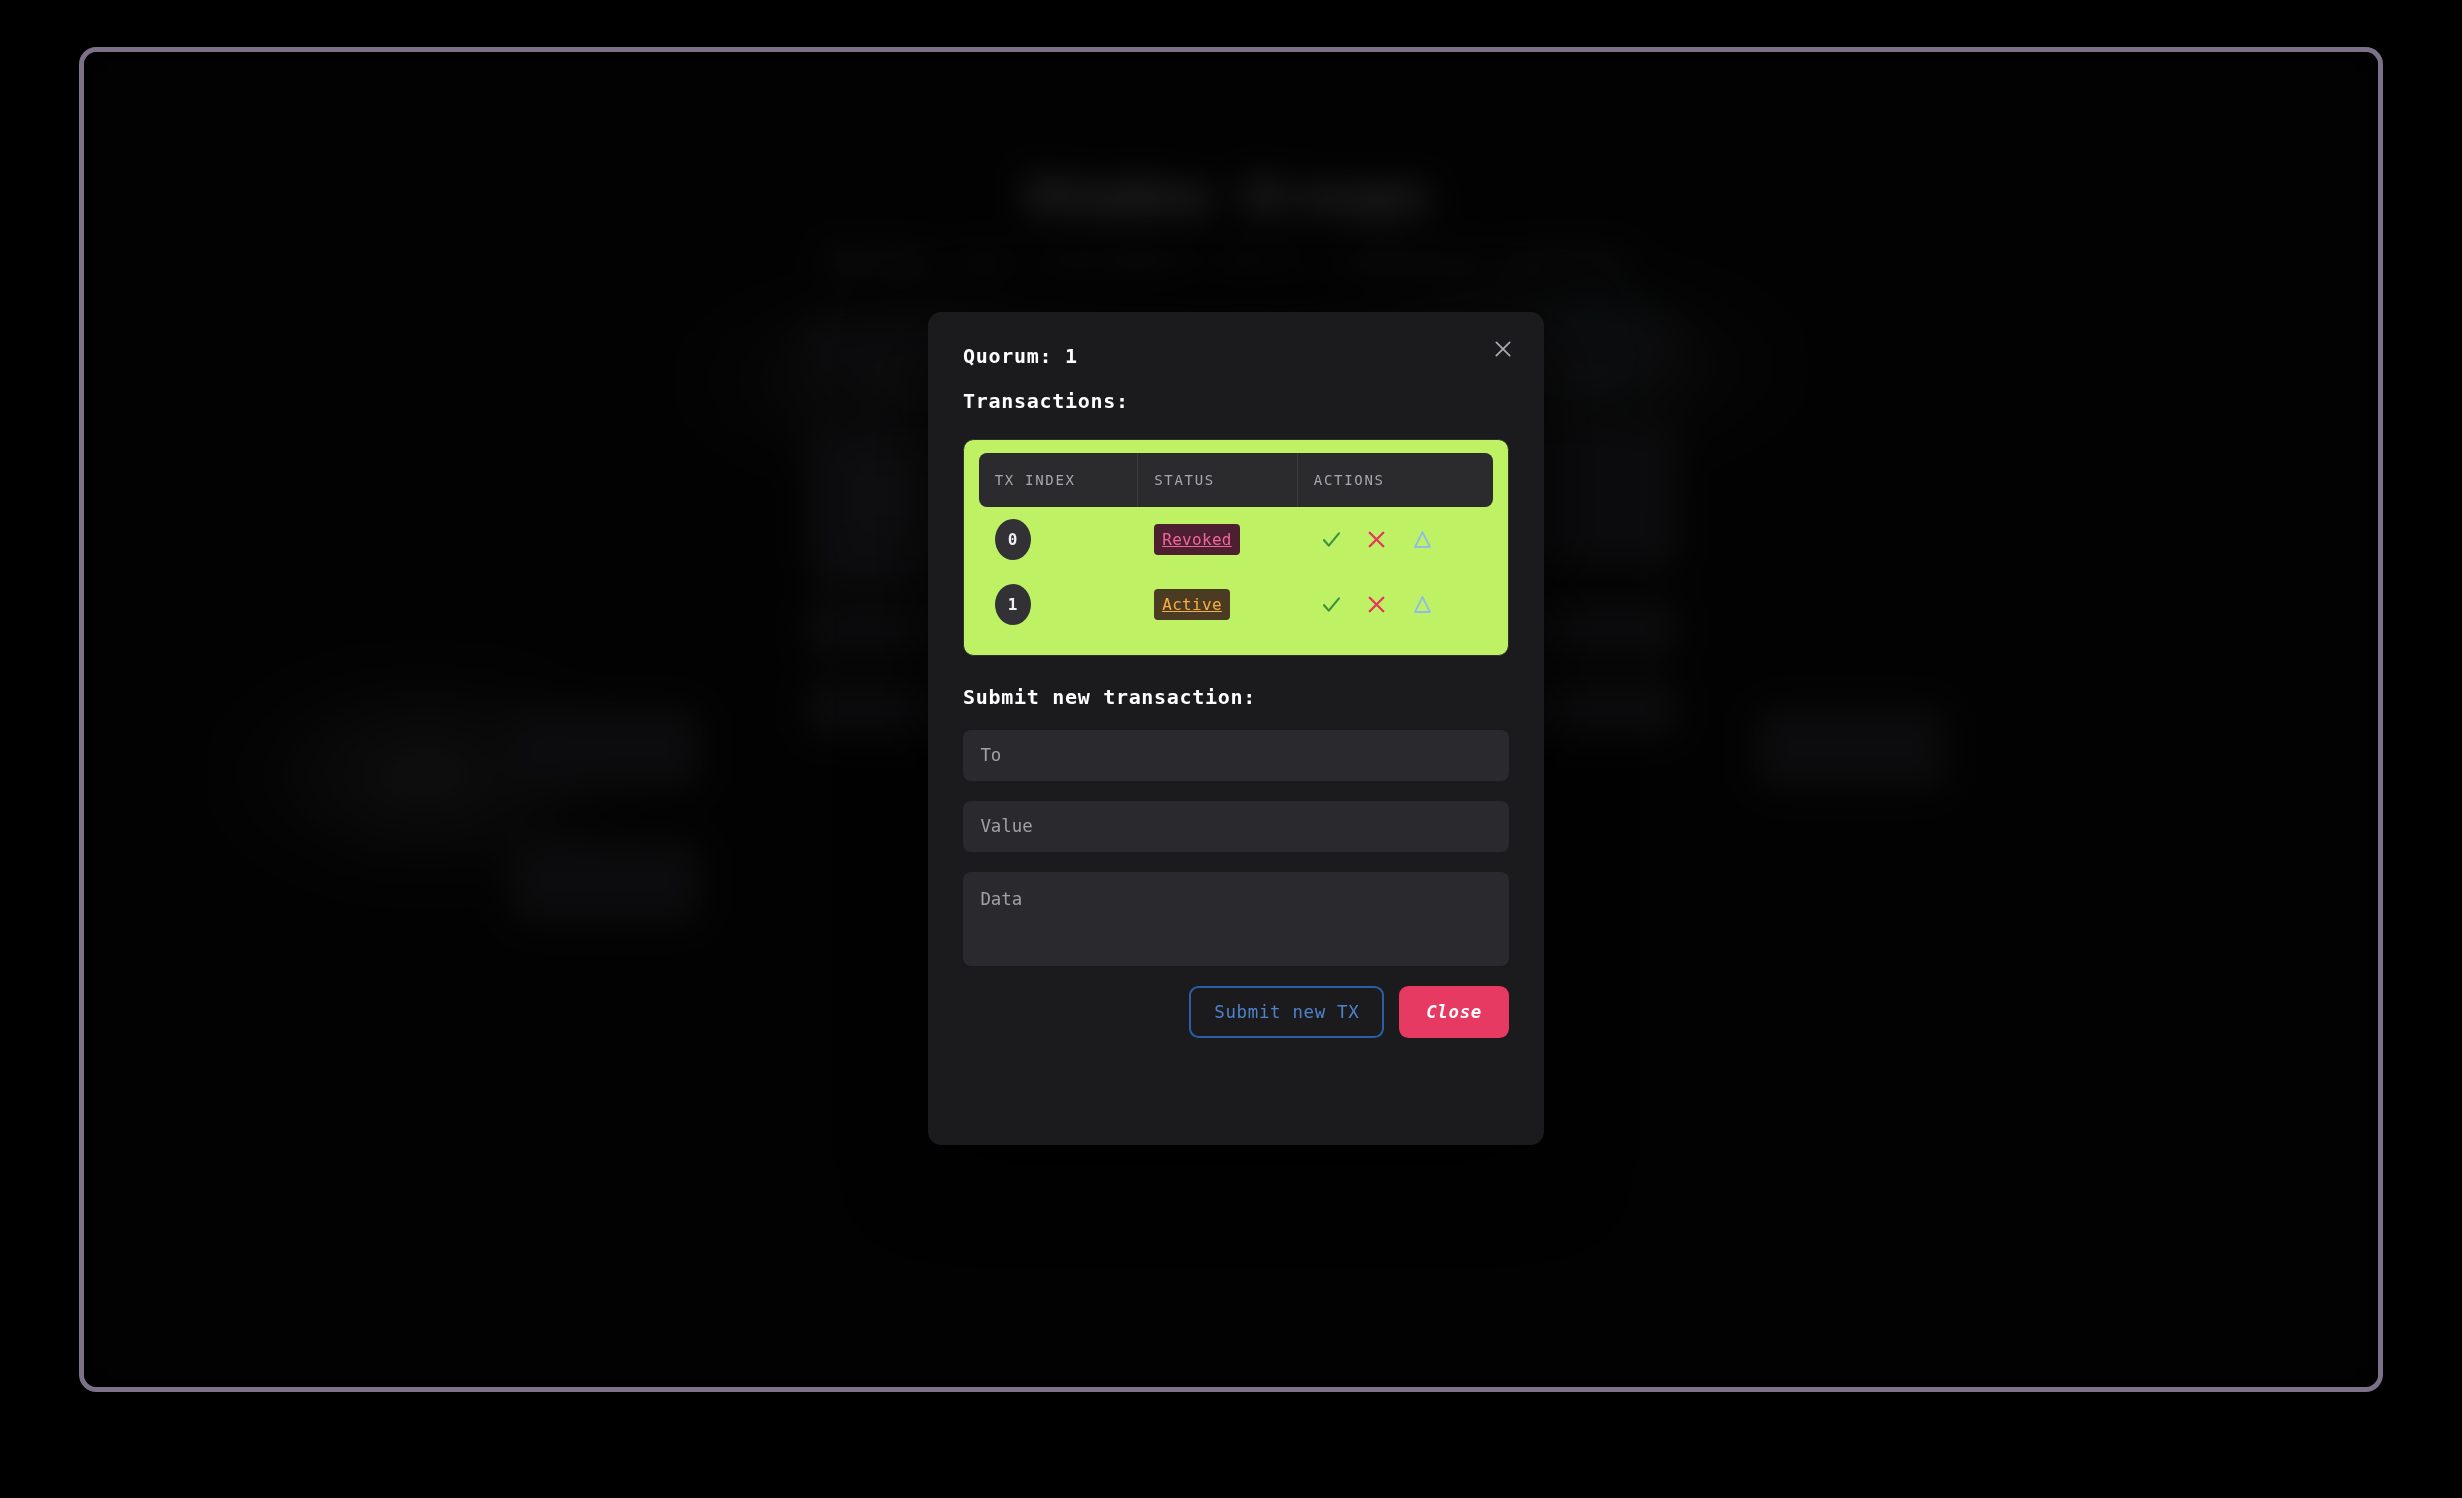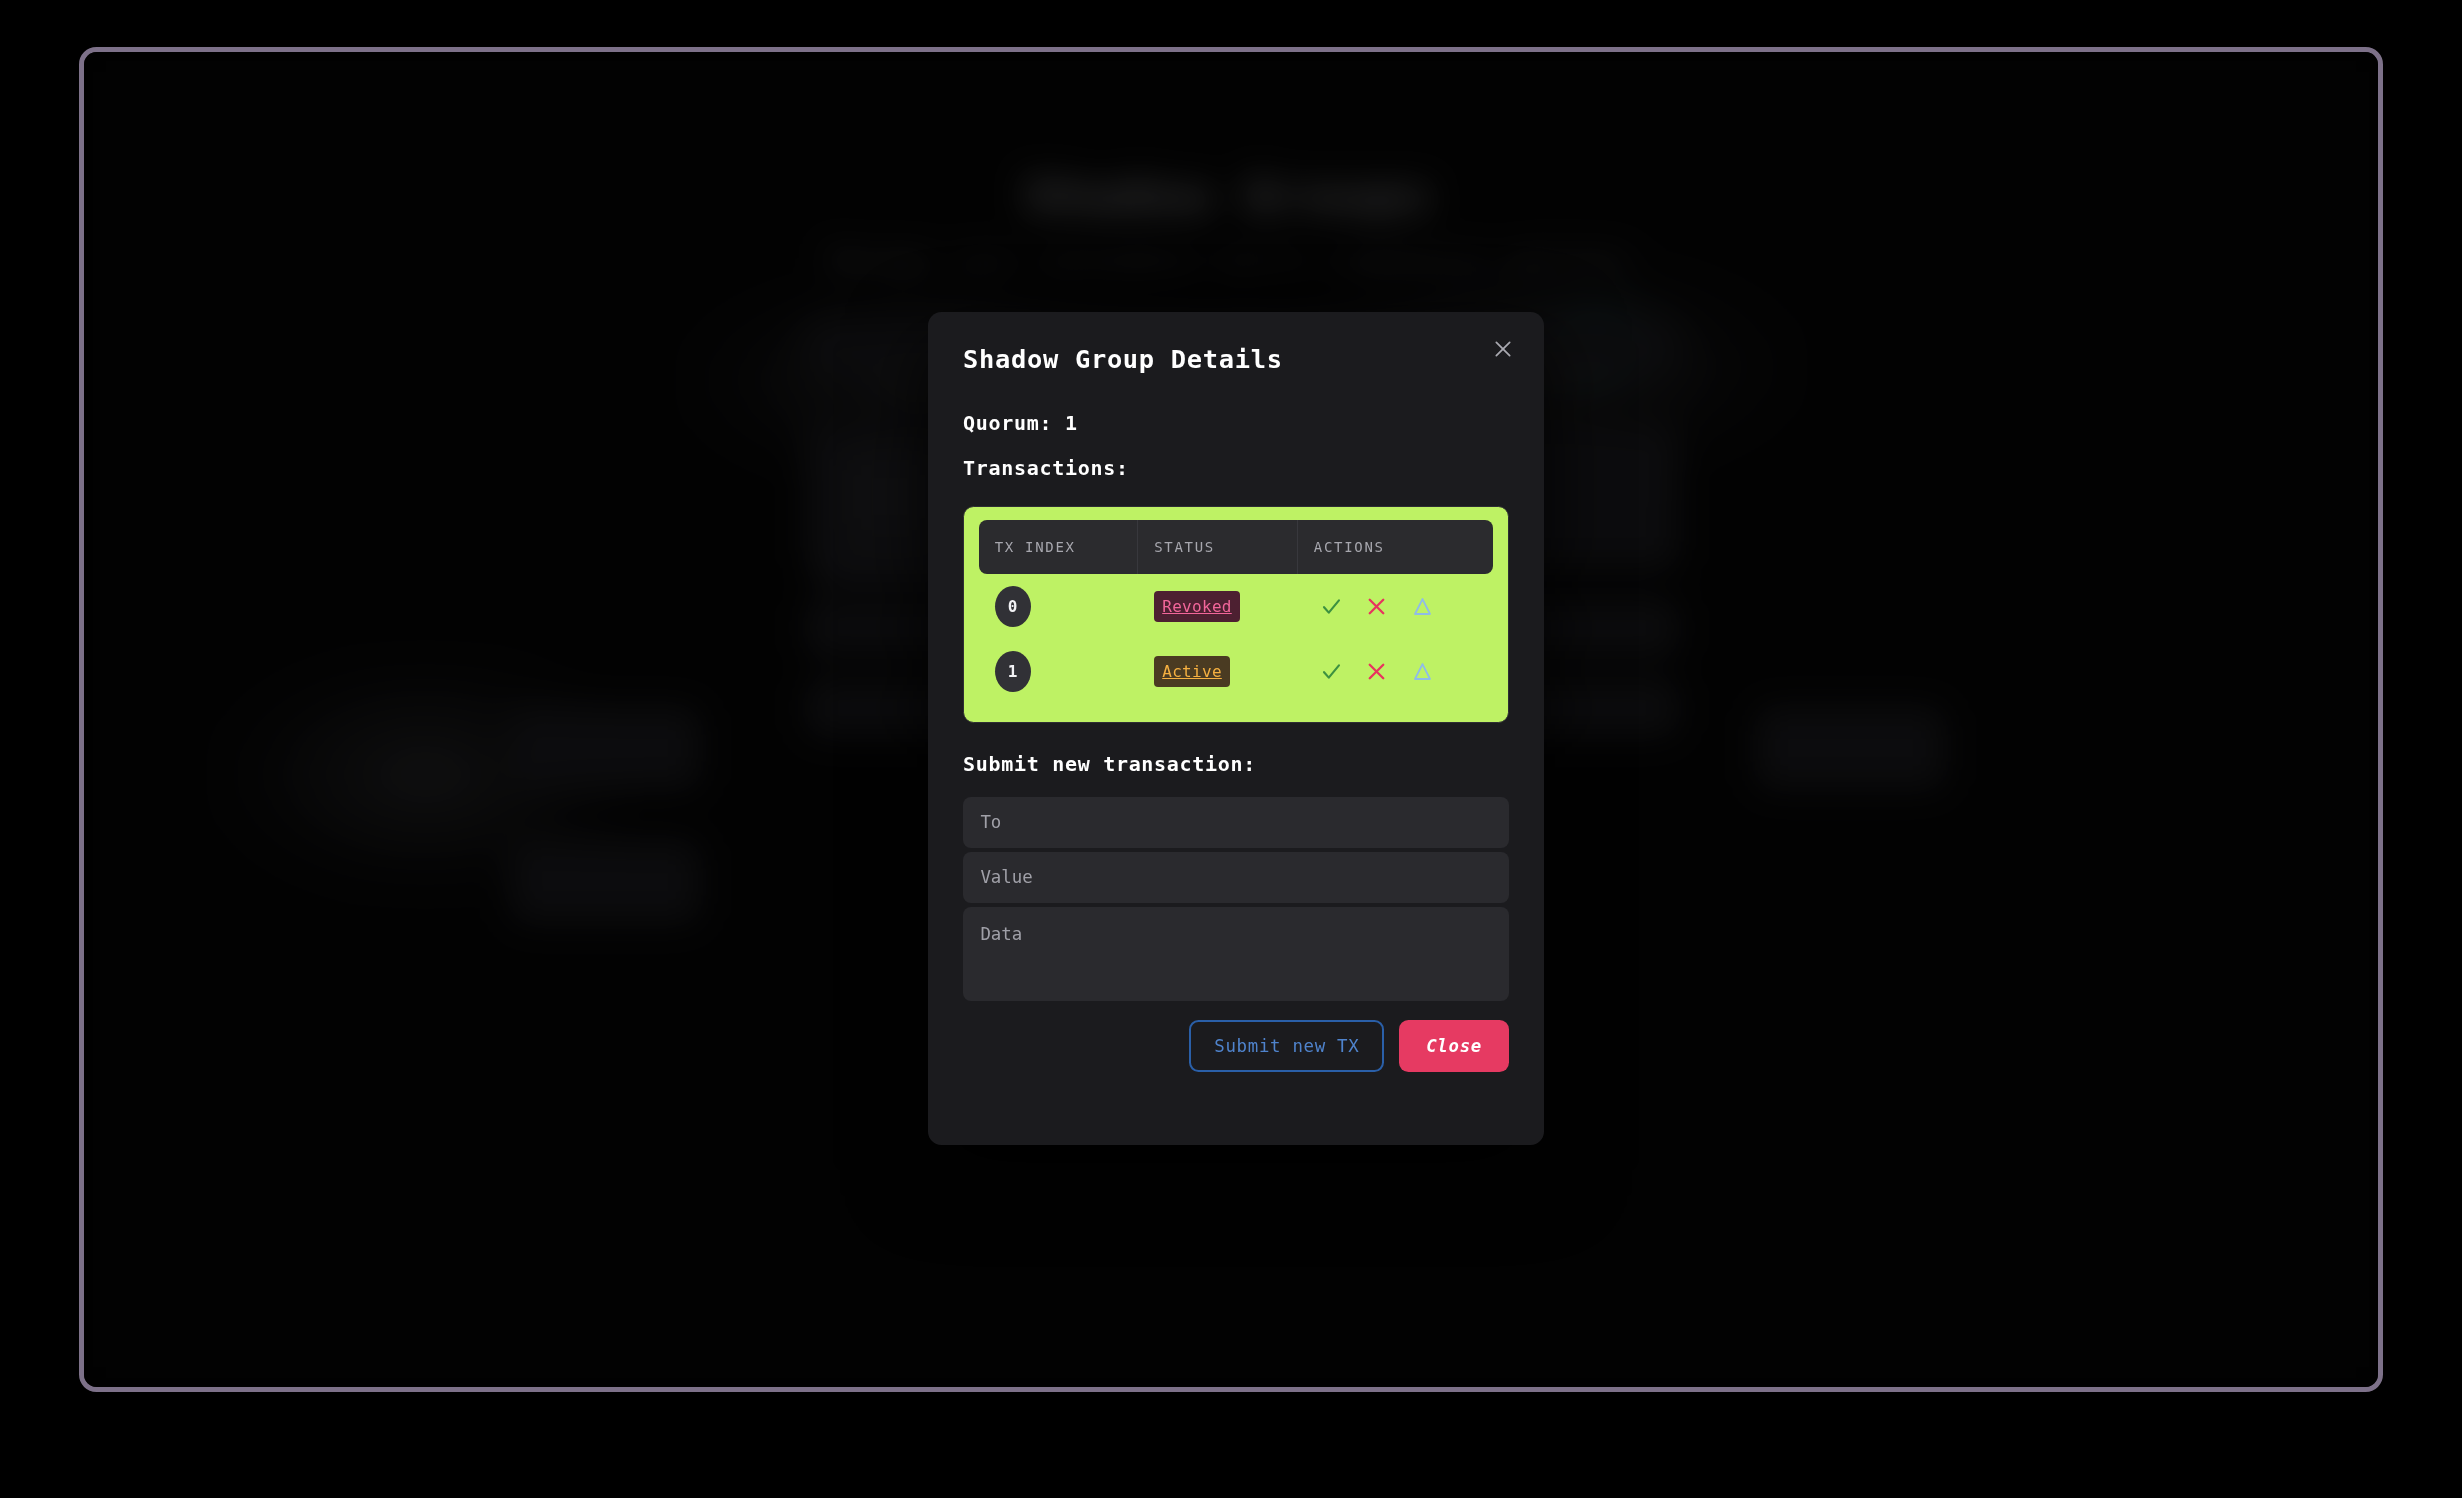--- a/index.html
+++ b/index.html
@@ -219,21 +219,21 @@
   
   .form-field {
     width: 100%;
     background: #2a2a2e;
     border: none;
     border-radius: 8px;
     color: #e6e6ea;
     font-family: "DejaVu Sans Mono", monospace;
     font-size: 17.4px;
     padding: 0 17.4px;
-    margin-bottom: 4px;
+    margin-bottom: 20px;
     outline: none;
     display: block;
   }
   input.form-field { height: 51px; line-height: 51px; }
   textarea.form-field {
     height: 94px;
     padding-top: 16px;
     resize: none;
     line-height: 1.35;
   }
@@ -308,21 +308,20 @@
 
   <div id="modal">
 
     <div id="close-icon-btn">
       <svg width="20" height="20" viewBox="0 0 30 30" aria-hidden="true">
         <line x1="5" y1="5" x2="25" y2="25" stroke="currentColor" stroke-width="2.6" stroke-linecap="round"></line>
         <line x1="25" y1="5" x2="5" y2="25" stroke="currentColor" stroke-width="2.6" stroke-linecap="round"></line>
       </svg>
     </div>
 
-    <h1 class="modal-title">Shadow Group Details</h1>
 
     <div class="modal-line">Quorum: 1</div>
 
     <div class="modal-line tight">Transactions:</div>
 
     <div class="tx-card">
       <table class="tx-table">
         <thead>
           <tr>
             <th style="width:31%">TX INDEX</th>

